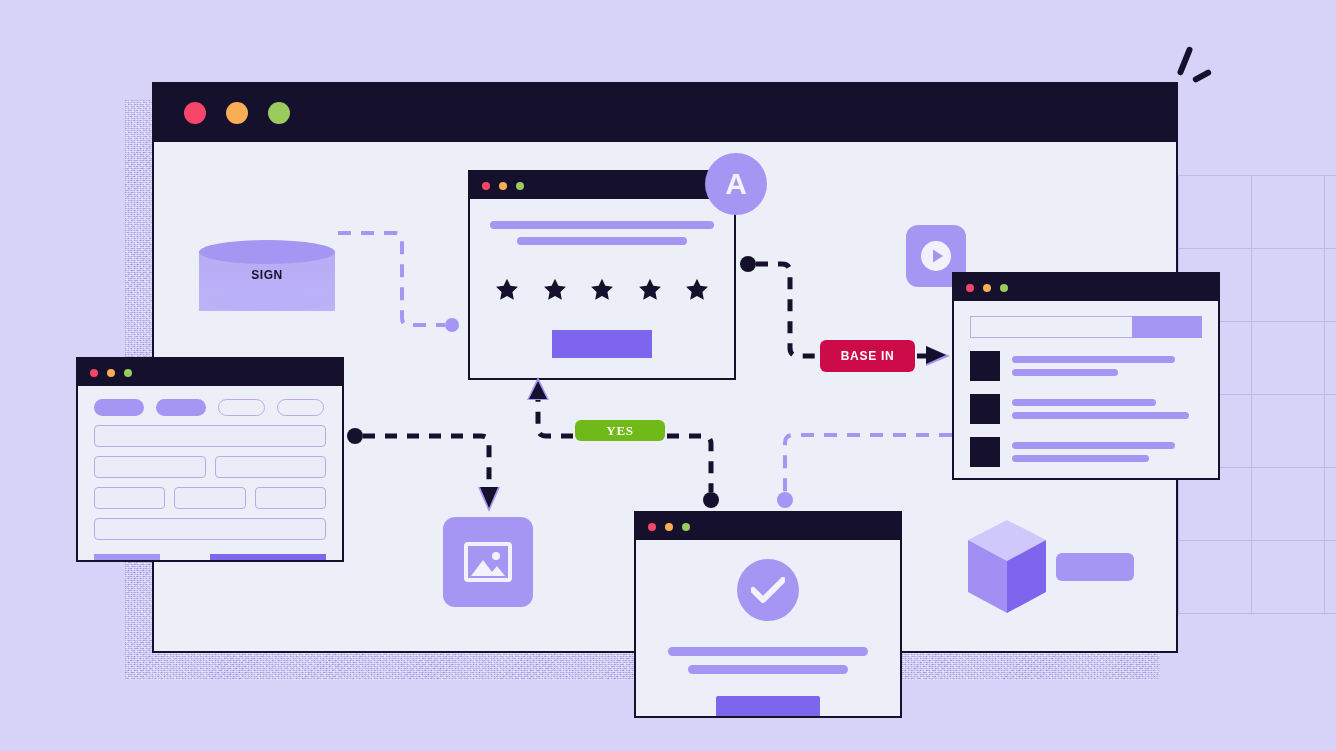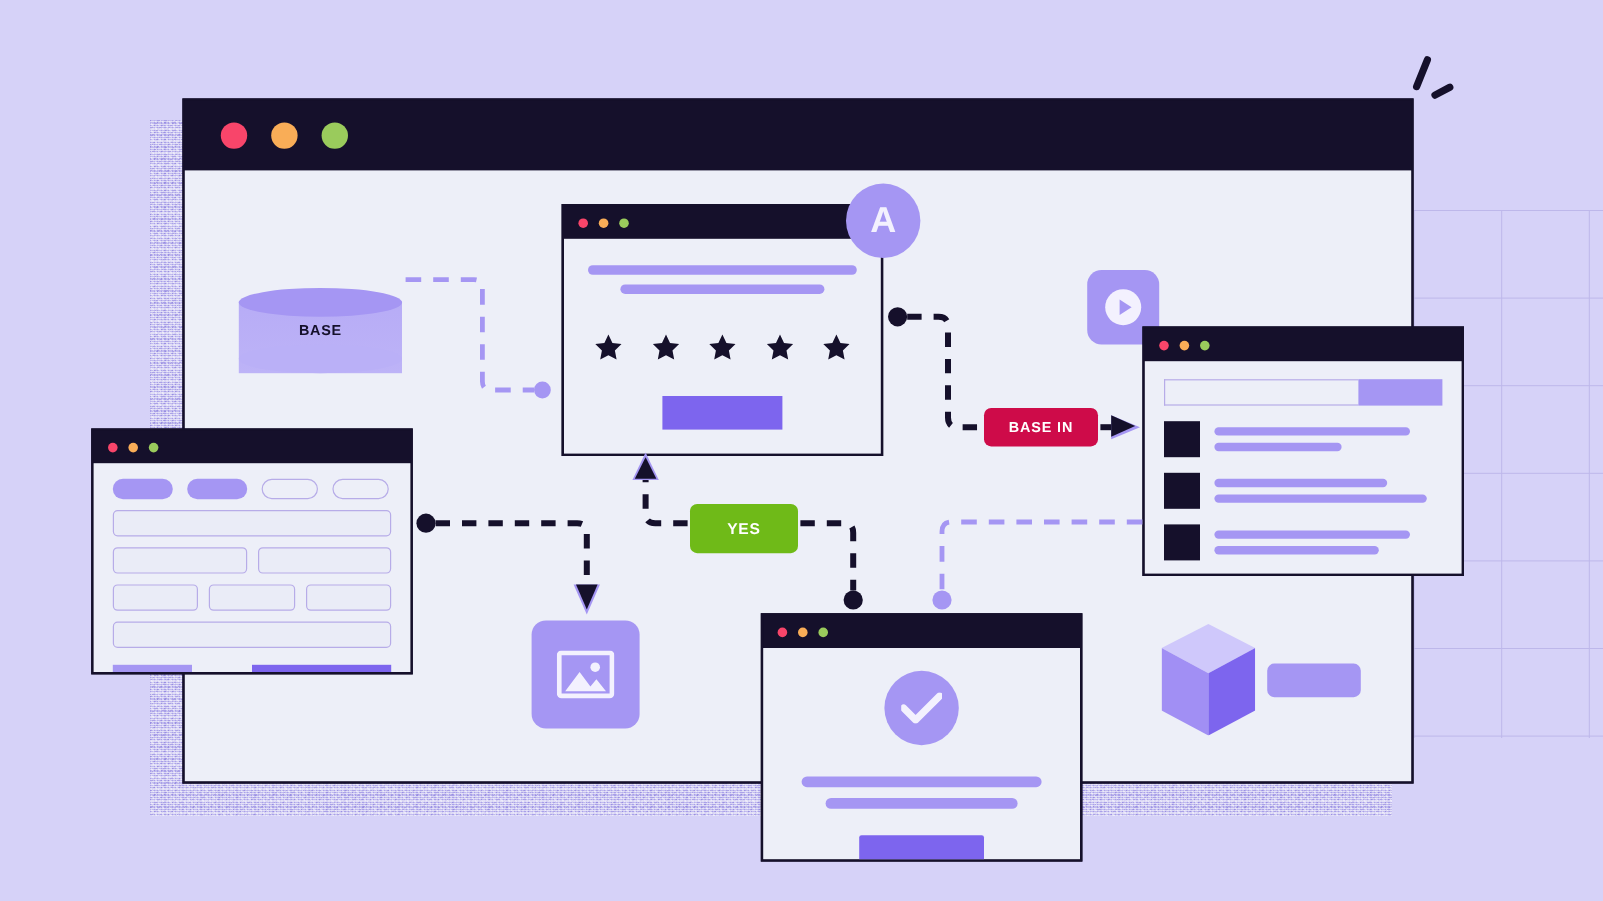--- a/index.html
+++ b/index.html
@@ -216,21 +216,21 @@
   }
 
   
   .badge {
     position: absolute;
     display: flex; align-items: center; justify-content: center;
     color: #ffffff; font-weight: bold; letter-spacing: .7px;
     border-radius: 6px; z-index: 8;
   }
   #badge-signin { left: 820px; top: 340px; width: 95px; height: 32px; background: #CE0B49; font-size: 12px; }
-  #badge-yes { left: 575px; top: 420px; width: 90px; height: 41px; background: #6FBA18; font-size: 13px; }
+  #badge-yes { left: 575px; top: 420px; width: 90px; height: 21px; background: #6FBA18; font-size: 13px; font-family: Liberation Serif, serif; }
 
   
   #connectors {
     position: absolute; left: 0; top: 0;
     width: 1336px; height: 751px;
     z-index: 8; pointer-events: none;
   }
 </style>
 </head>
 <body>
@@ -249,21 +249,21 @@
       <span class="dot red"></span>
       <span class="dot amber"></span>
       <span class="dot green"></span>
     </div>
     <div class="winbody">
 
       <div id="db-cylinder">
         <div id="db-body"></div>
         <div id="db-bottom"></div>
         <div id="db-top"></div>
-        <div id="db-label">BASE</div>
+        <div id="db-label">SIGN</div>
       </div>
 
     </div>
   </div>
 
   <div id="play-tile">
     <svg width="32" height="32" viewBox="0 0 32 32">
       <circle cx="16" cy="16" r="15" fill="#F3F1FE"></circle>
       <path d="M13 9.5 L23 16 L13 22.5 Z" fill="#A596F3"></path>
     </svg>

